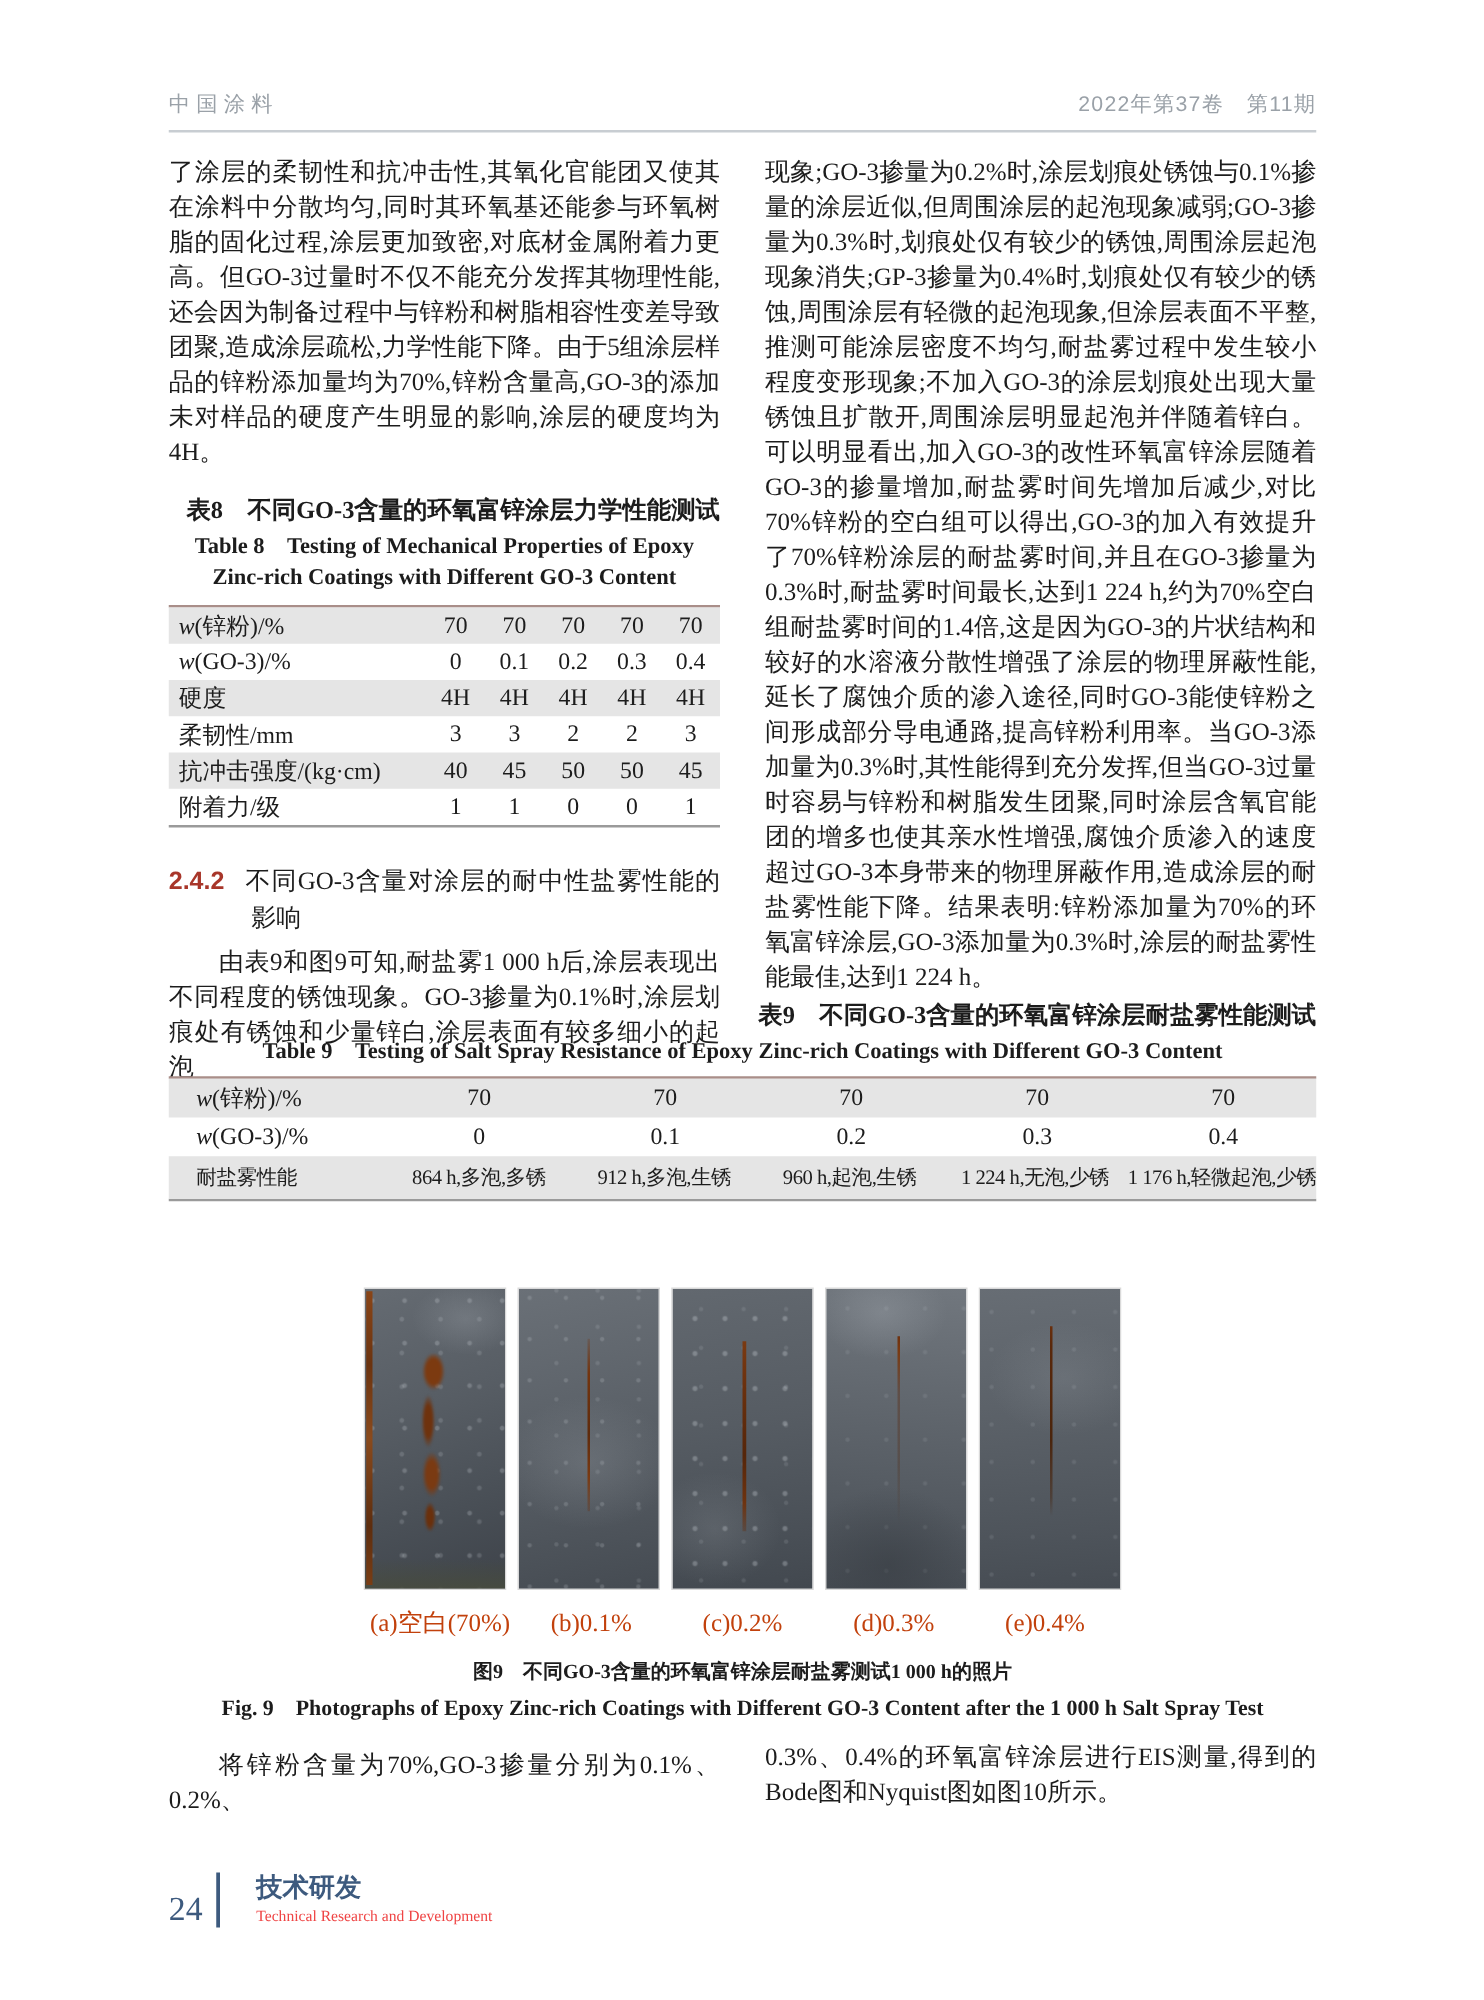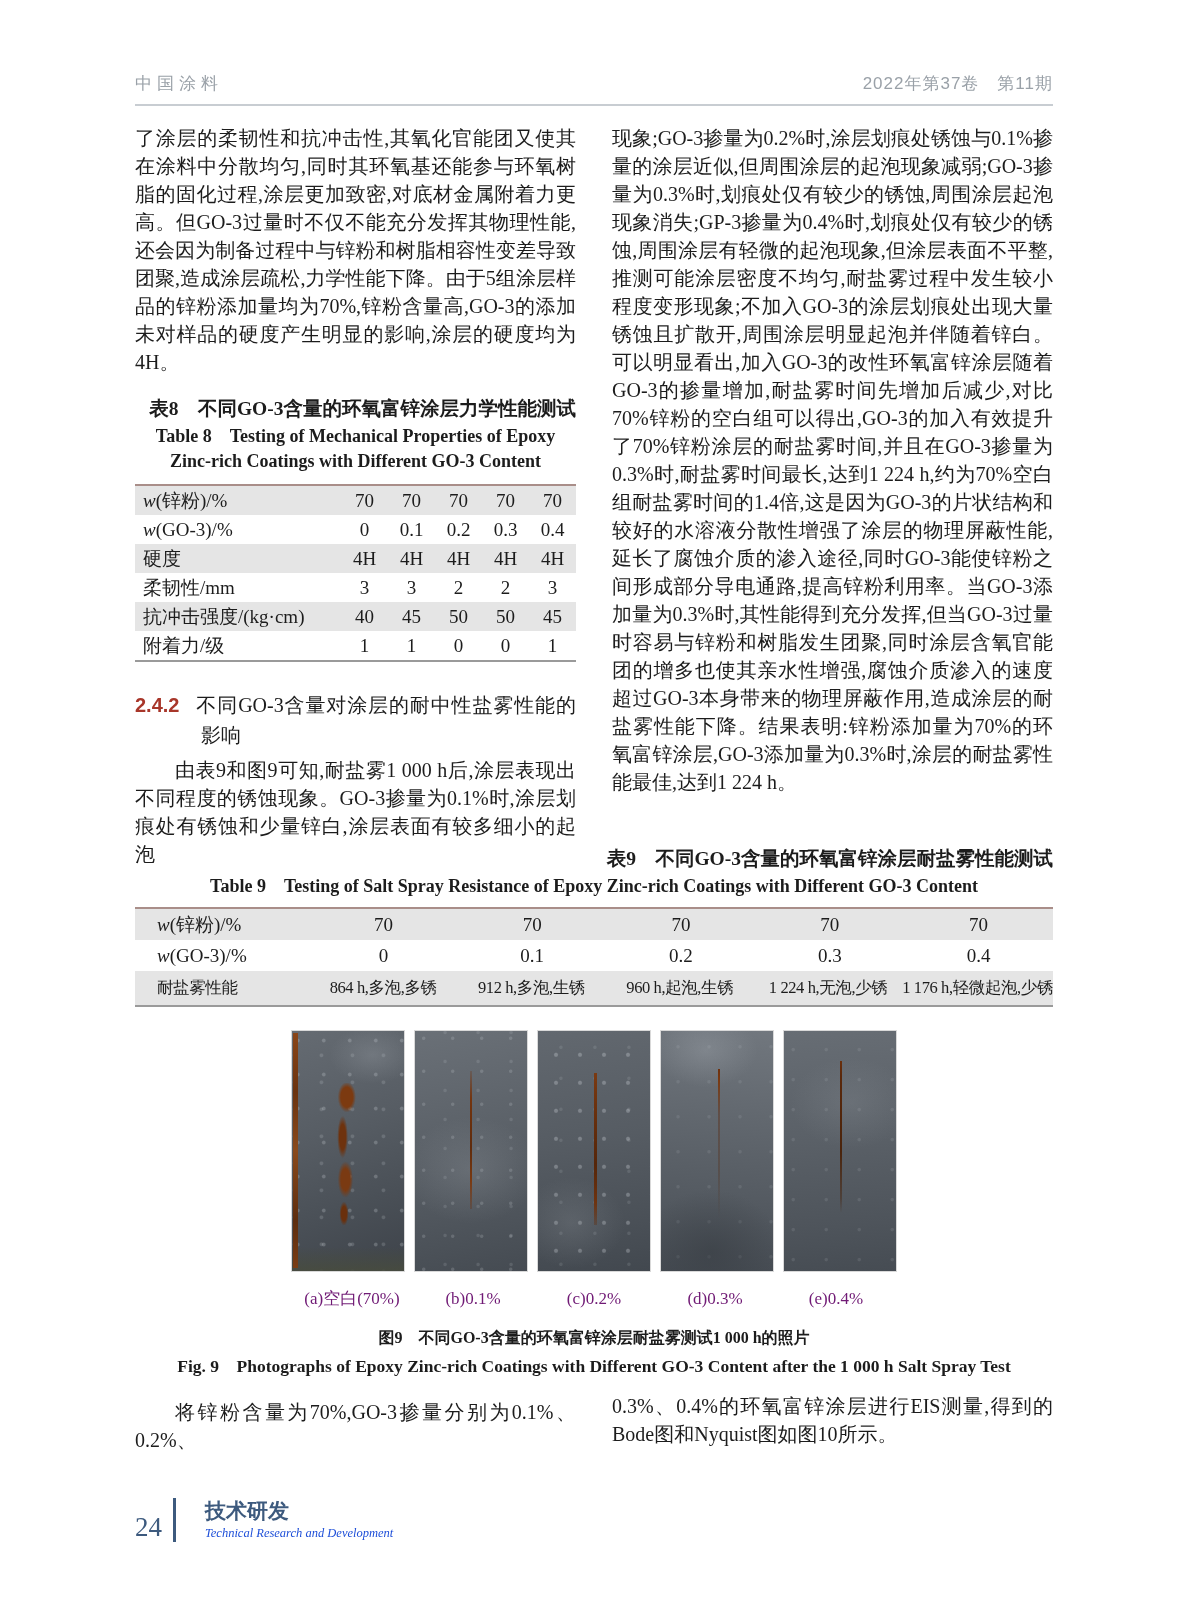--- a/index.html
+++ b/index.html
@@ -37,21 +37,21 @@
   .it{font-style:italic;}
 
   
   .sec-h{font-size:20px;line-height:30px;padding-left:66px;text-indent:-66px;text-align:justify;}
   .sec-num{color:#a8362a;font-family:"Liberation Sans","DejaVu Sans",sans-serif;font-weight:bold;
            margin-right:16px;font-size:20px;}
   .mt28{margin-top:28px;}
   .mt6{margin-top:6px;}
 
   
-  .t9block{position:absolute;top:846px;left:135px;width:918px;}
+  .t9block{position:absolute;top:800px;left:135px;width:918px;}
 
   
   .figblock{position:absolute;top:1030px;left:135px;width:918px;}
   .photos{display:flex;gap:9px;justify-content:center;}
   .photo{position:relative;width:112px;height:240px;border:1px solid #d9d9d9;overflow:hidden;}
   .photo-a{background:
     linear-gradient(to top, rgba(72,76,62,.85), transparent 10%),
     radial-gradient(ellipse 60px 40px at 72% 10%, rgba(170,176,183,.25), transparent 72%),
     radial-gradient(circle at 22% 28%, rgba(212,217,223,.25) 1.3px, transparent 2.4px) 0 0/26px 34px,
     radial-gradient(circle at 66% 68%, rgba(200,206,212,.20) 1.3px, transparent 2.4px) 9px 6px/31px 27px,
@@ -88,31 +88,31 @@
   .photo-d::after{content:"";position:absolute;left:57px;top:38px;width:2px;height:150px;
     background:linear-gradient(to bottom,#6e310e 0%,#7a3a12 8%,rgba(90,40,14,.40) 30%,rgba(80,40,15,.28) 70%,transparent);}
   .photo-e{background:
     radial-gradient(ellipse 80px 60px at 60% 30%, rgba(168,174,180,.16), transparent 76%),
     radial-gradient(circle at 28% 62%, rgba(200,206,212,.13) 1.2px, transparent 2.2px) 0 0/33px 30px,
     linear-gradient(175deg,#676d74 0%,#5a6067 45%,#4e545b 80%,#464c53 100%);}
   .photo-e::after{content:"";position:absolute;left:56px;top:30px;width:2px;height:152px;
     background:linear-gradient(to bottom,#6a2f0c 0%,#5a280b 10%,#4a240c 60%,rgba(70,35,12,.45) 90%,transparent);}
   .caps{display:flex;gap:9px;justify-content:center;margin-top:14px;}
   .cap{width:112px;display:flex;justify-content:center;white-space:nowrap;
-       color:#701a75;font-size:17px;line-height:26px;}
+       color:#c2410c;font-size:20px;line-height:26px;}
   .fig-title-cn{font-weight:bold;font-size:16px;text-align:center;margin-top:12px;line-height:28px;}
   .fig-title-en{font-weight:bold;font-size:17.5px;text-align:center;margin-top:2px;line-height:25px;}
 
   
   .footer{position:absolute;top:1498px;left:135px;display:flex;align-items:flex-start;}
   .f-num{font-size:27px;color:#3d5a7e;margin-right:11px;align-self:flex-end;line-height:30px;}
   .f-col{border-left:3px solid #3d5a7e;padding-left:29px;}
   .f-cn{font-family:"Liberation Sans","DejaVu Sans",sans-serif;font-weight:bold;font-size:21px;
         color:#3d5a7e;line-height:26px;}
-  .f-en{font-size:12.5px;color:#1d4ed8;line-height:18px;font-style:italic;}
+  .f-en{font-size:12.5px;color:#ef4444;line-height:18px;}
 </style>
 </head>
 <body>
 
 <div class="page">
 
   <div class="hdr">
     <span class="journal">中国涂料</span>
     <span class="issue">2022年第37卷　第11期</span>
   </div>

